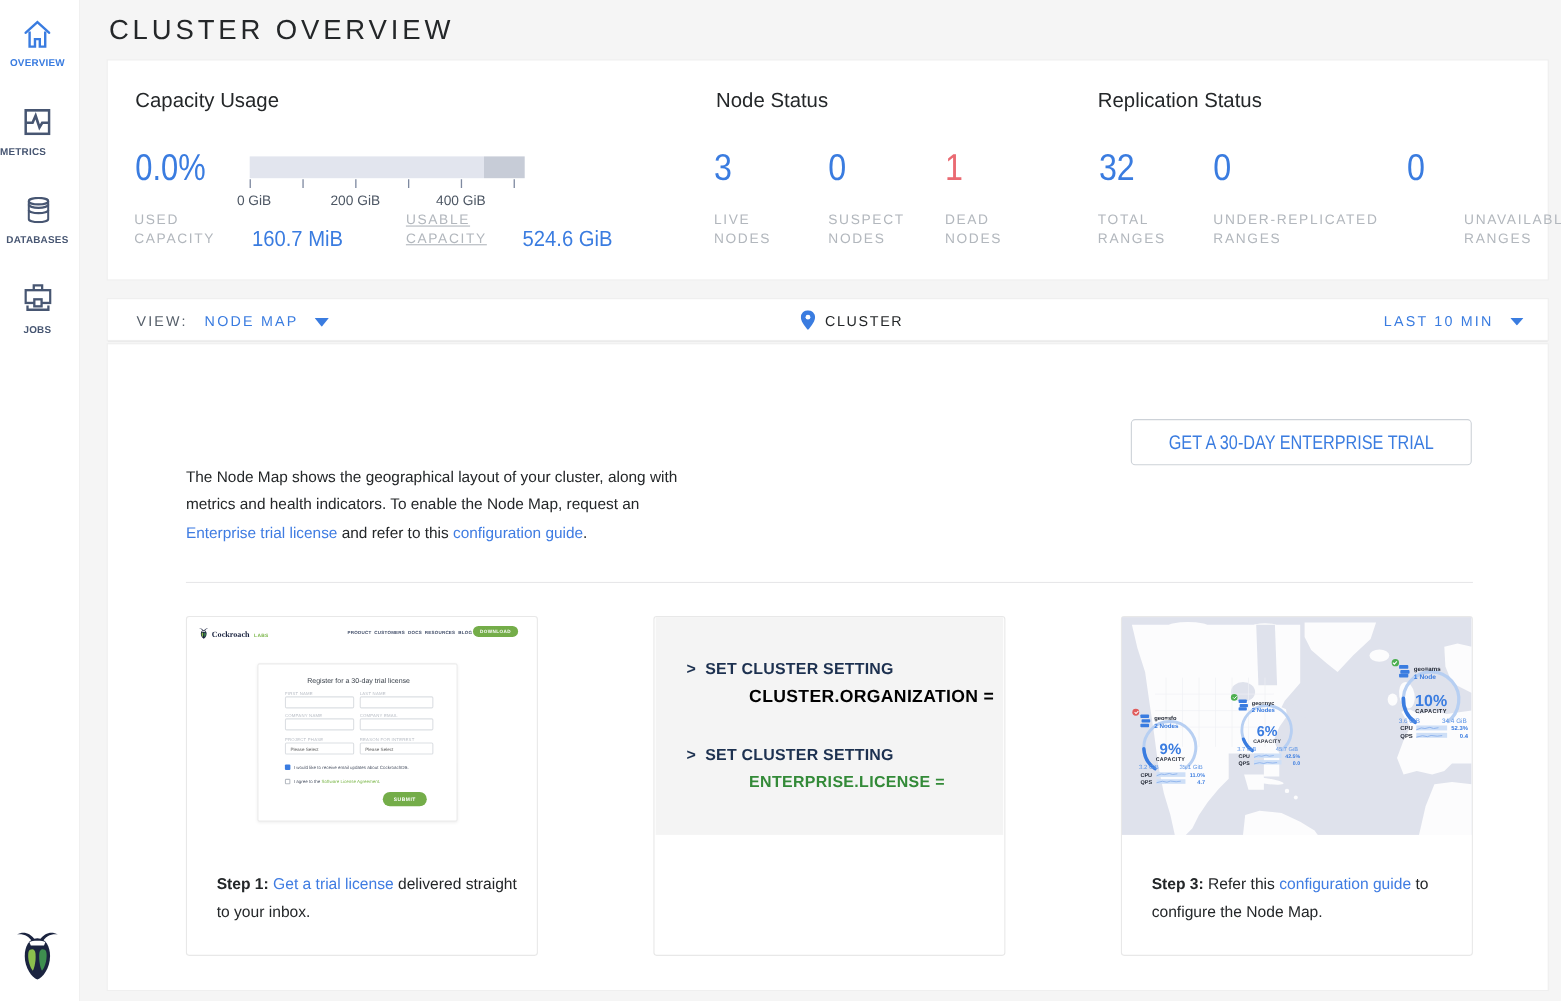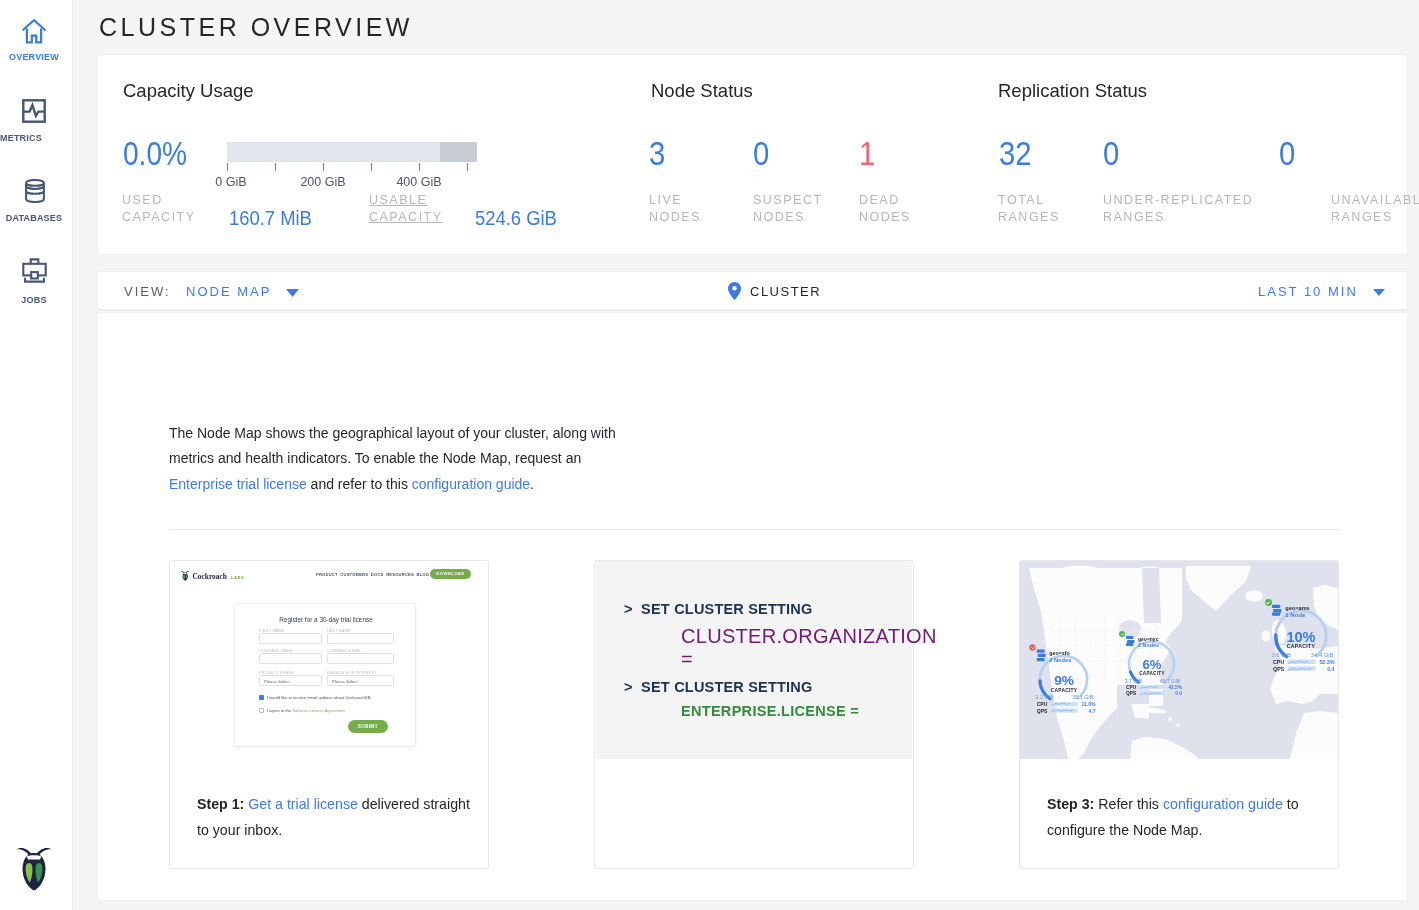--- a/index.html
+++ b/index.html
@@ -133,20 +133,23 @@
       <path d="M0 0 L12 0 L6 7 Z" fill="#3a7ce0"></path>
     </svg>
 </div>
 
 <div class="panel" id="main">
   <div class="abs" style="left:71px; top:108px; width:520px; font-size:14px; line-height:25.4px; color:#242729; white-space:nowrap;">
     The Node Map shows the geographical layout of your cluster, along with<br>
     metrics and health indicators. To enable the Node Map, request an<br>
     <a class="lnk">Enterprise trial license</a> and refer to this <a class="lnk">configuration guide</a>.
   </div>
+  <div class="abs" style="left:930px; top:68px; width:310px; height:42px; border:1px solid #cdd2d8; border-radius:4px; color:#3a7ce0; display:flex; align-items:center; justify-content:center;">
+      <span style="font-size:18px; transform:scaleX(0.82); white-space:nowrap;">GET A 30-DAY ENTERPRISE TRIAL</span>
+    </div>
   <div class="abs" style="left:71px; top:216px; width:1170px; border-top:1px solid #e7e7e9;"></div>
 
   <div class="card" style="left:71px;">
     <div class="abs" style="left:0; top:0; width:318px; height:198px; overflow:hidden;" id="shot1">
 
       <svg class="abs" style="left:10px; top:7px;" width="64" height="14" viewBox="0 0 64 14">
         <g transform="translate(0,2) scale(0.78)">
         <path d="M1 2.2 C2.8 1.2 4.6 1.6 6.1 3.8 L7.2 3.8 C8.7 1.6 10.5 1.2 12.3 2.2 C10.5 2 8.9 2.6 7.6 4.8 L5.7 4.8 C4.4 2.6 2.8 2 1 2.2 Z" fill="#1b2440"></path>
         <path d="M6.65 3.4 C9 3.4 10 5.8 10 8 C10 11 8.1 13.2 6.65 13.8 C5.2 13.2 3.3 11 3.3 8 C3.3 5.8 4.3 3.4 6.65 3.4 Z" fill="#1b2440"></path>
         <path d="M4.7 4.6 C5.4 4.1 7.9 4.1 8.6 4.6 L8.3 5.5 L5 5.5 Z" fill="#fff"></path>
@@ -179,21 +182,21 @@
         <div class="abs" style="left:32px; top:104px; font-size:4.1px; color:#4a5263;">I agree to the <span style="color:#7ab648;">Software License Agreement</span>.</div>
         <div class="abs" style="left:113px; top:116px; width:40px; height:13px; background:#74ad49; border-radius:6.5px; color:#fff; font-size:4.5px; font-weight:bold; letter-spacing:0.5px; text-align:center; line-height:13px;">SUBMIT</div>
       </div>
     </div>
     <div class="steptext"><b>Step 1:</b> <a class="lnk">Get a trial license</a> delivered straight<br>to your inbox.</div>
   </div>
 
   <div class="card" style="left:496px;">
     <div class="abs" style="left:1px; top:0px; width:316px; height:198px; background:#f4f4f4;"></div>
     <div class="abs" style="left:29px; top:40px; font-size:14.5px; font-weight:bold; letter-spacing:0.2px; color:#1d3150;">&gt;&nbsp; SET CLUSTER SETTING</div>
-    <div class="abs" style="left:86px; top:64px; font-size:20px; font-weight:normal; letter-spacing:0.3px; color:#701a75;">CLUSTER.ORGANIZATION =</div>
+    <div class="abs" style="left:86px; top:64px; font-size:16px; font-weight:bold; letter-spacing:0.3px; color:#000000;">CLUSTER.ORGANIZATION =</div>
     <div class="abs" style="left:29px; top:118px; font-size:14.5px; font-weight:bold; letter-spacing:0.2px; color:#1d3150;">&gt;&nbsp; SET CLUSTER SETTING</div>
     <div class="abs" style="left:86px; top:142px; font-size:14.5px; font-weight:bold; letter-spacing:0.3px; color:#338a38;">ENTERPRISE.LICENSE =</div>
   </div>
 
   <div class="card" style="left:921px;">
     <div class="abs" style="left:0; top:0; width:318px; height:198px; overflow:hidden;" id="shot3">
       <svg class="abs" style="left:0; top:0;" width="318" height="198" viewBox="0 0 318 198" font-family="Liberation Sans">
       <rect x="0" y="0" width="318" height="198" fill="#dfe2ec"></rect>
       <path d="M9,7 L162,7 L162,60 L148,76 L150,90 L143,100 L138,112 L143,124 L143,145 L129,145 L129,124 L97,124 L97,147 L88,156 L78,168 L70,180 L64,192 L58,198 L48,198 L44,180 L38,160 L33,135 L29,105 L25,78 L21,50 L14,28 Z" fill="#fcfcfd"></path>
       <ellipse cx="60" cy="8" rx="18" ry="3.5" fill="#fcfcfd"></ellipse>

